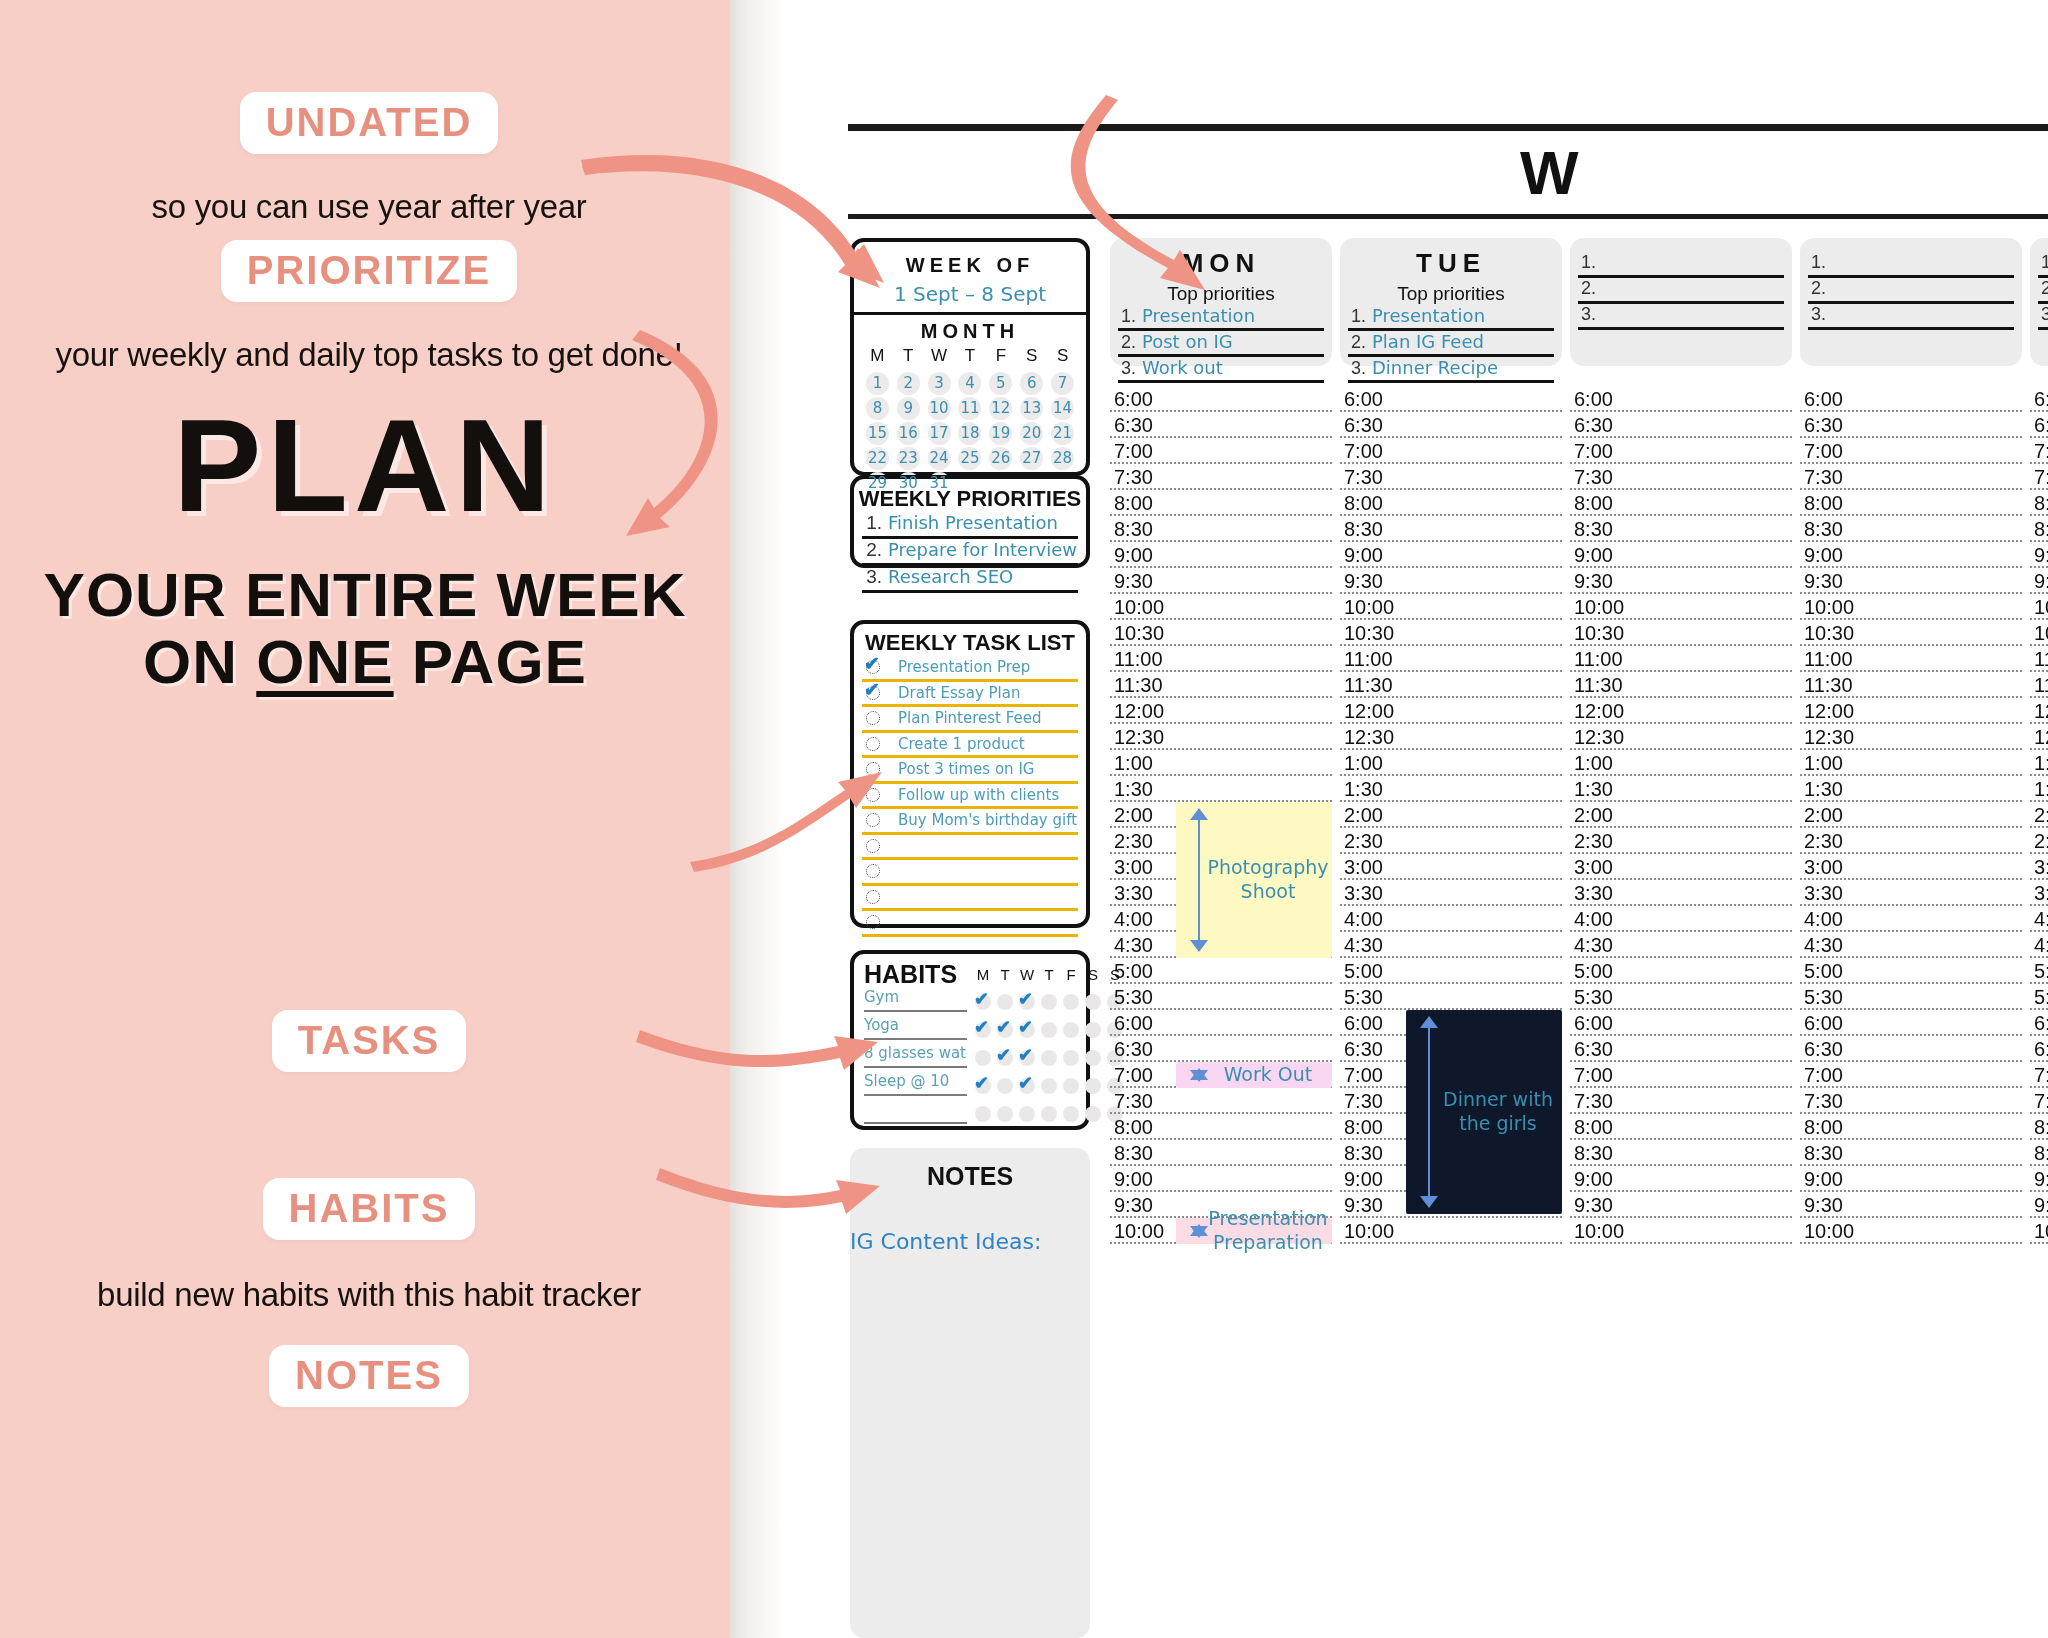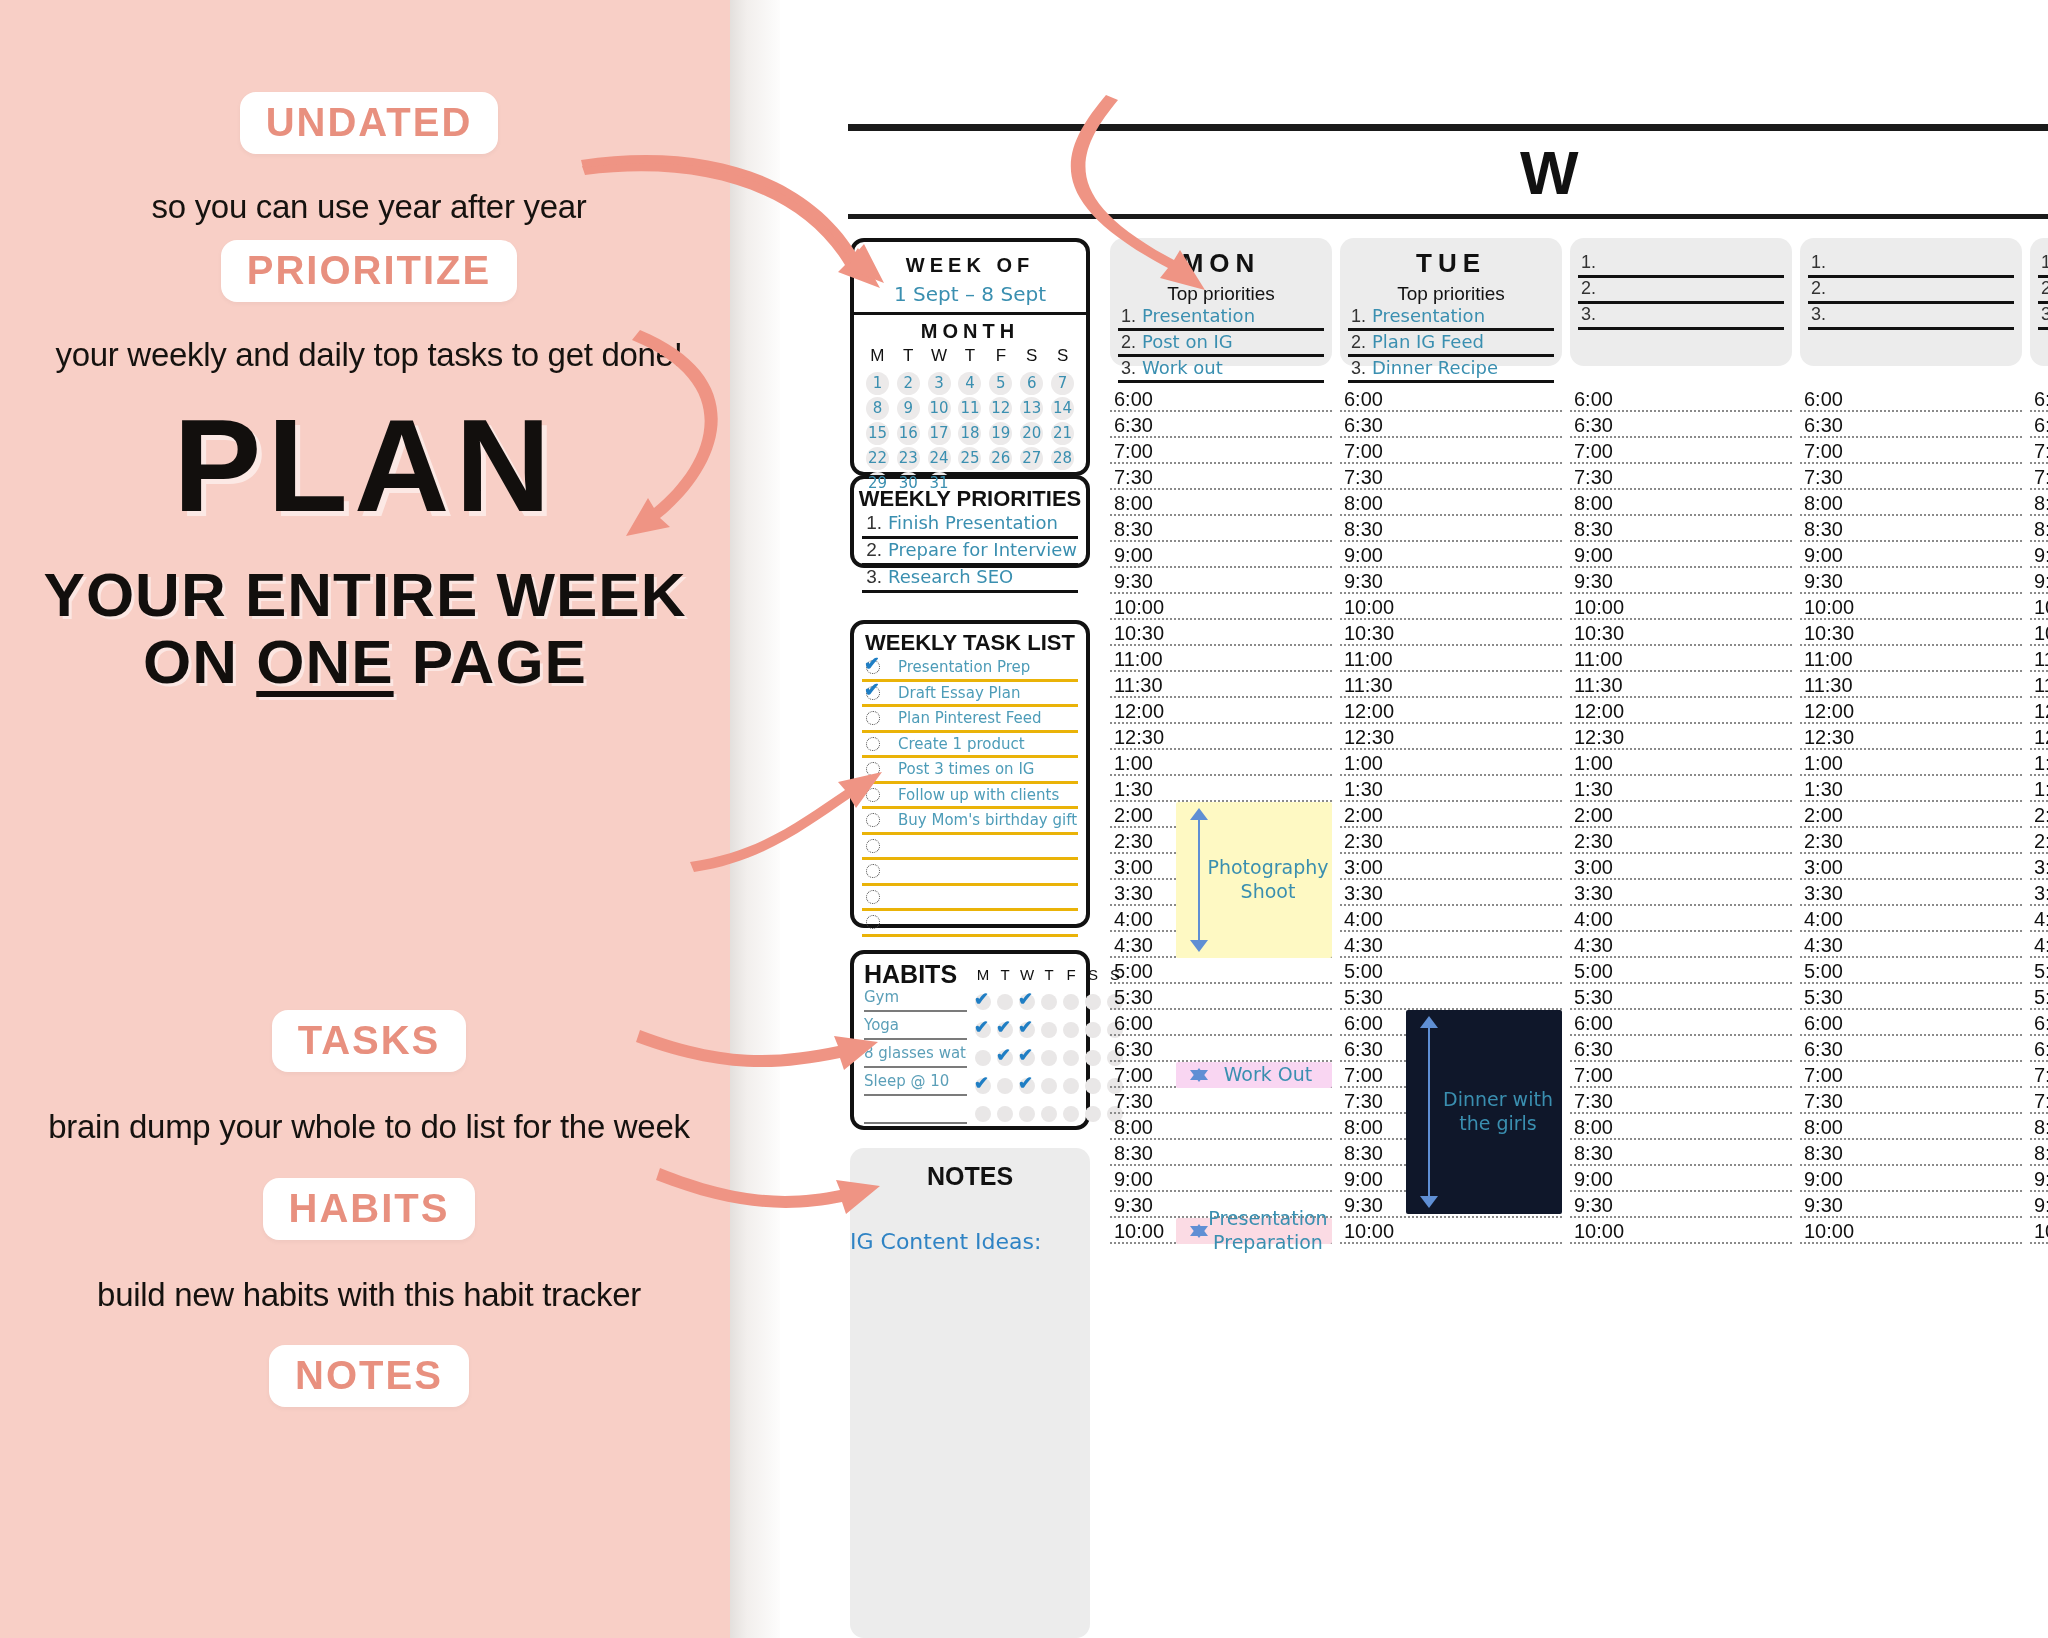--- a/index.html
+++ b/index.html
@@ -396,21 +396,20 @@
   <div id="hero">
     <div id="hero-plan">PLAN</div>
     <div id="hero-line1">YOUR ENTIRE WEEK</div>
     <div id="hero-line2"><span>ON </span><span id="hero-one">ONE</span><span> PAGE</span></div>
   </div>
 
   <div class="blk" id="blk-tasks">
     <div class="pill-wrap">
       <span class="pill">TASKS</span>
     </div>
-    <div class="sub">brain dump your whole to do list for the week</div>
   </div>
 
   <div class="blk" id="blk-habits">
     <div class="pill-wrap">
       <span class="pill">HABITS</span>
     </div>
     <div class="sub">build new habits with this habit tracker</div>
   </div>
 
   <div class="blk" id="blk-notes">

